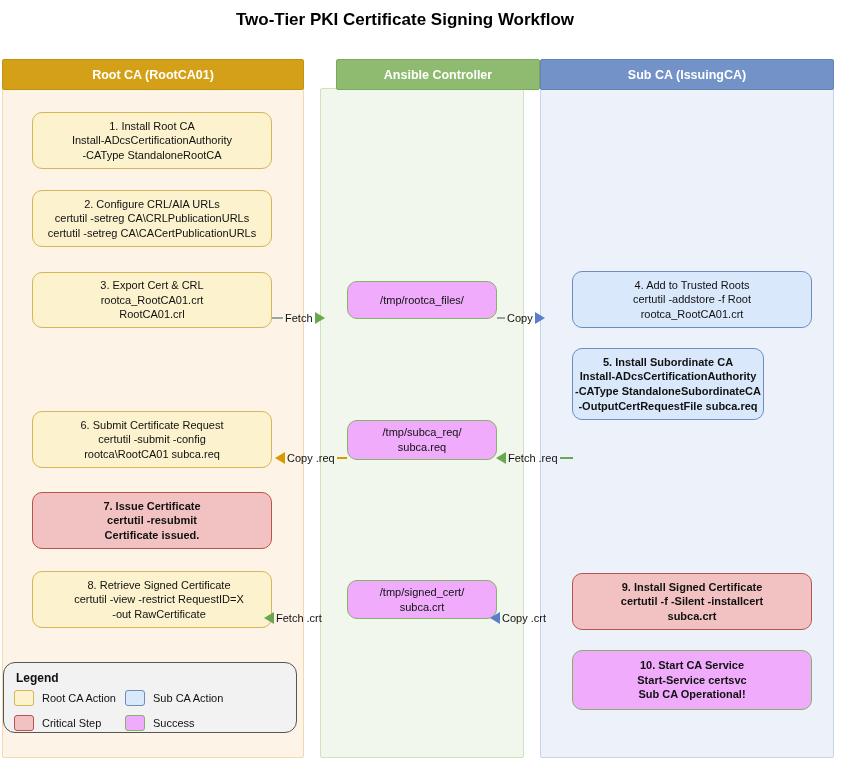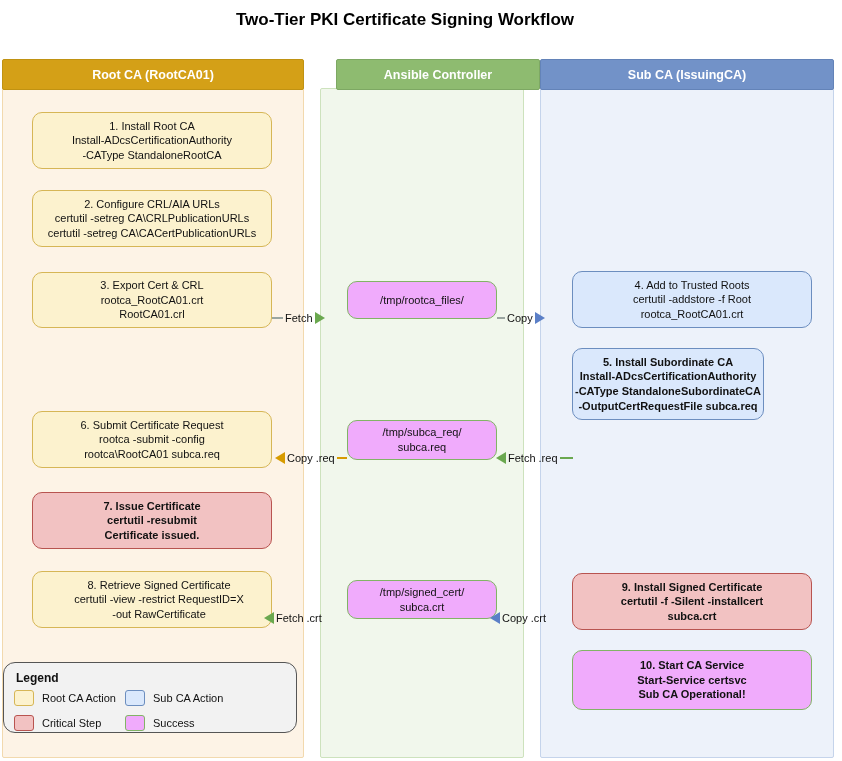--- a/index.html
+++ b/index.html
@@ -95,21 +95,21 @@
     <div>certutil -setreg CA\CRLPublicationURLs</div>
     <div>certutil -setreg CA\CACertPublicationURLs</div>
   </div>
   <div class="box yellow" id="b3">
     <div>3. Export Cert &amp; CRL</div>
     <div>rootca_RootCA01.crt</div>
     <div>RootCA01.crl</div>
   </div>
   <div class="box yellow" id="b6">
     <div>6. Submit Certificate Request</div>
-    <div>rootca -submit -config</div>
+    <div>certutil -submit -config</div>
     <div>rootca\RootCA01 subca.req</div>
   </div>
   <div class="box red bold" id="b7">
     <div>7. Issue Certificate</div>
     <div>certutil -resubmit</div>
     <div>Certificate issued.</div>
   </div>
   <div class="box yellow" id="b8">
     <div>8. Retrieve Signed Certificate</div>
     <div>certutil -view -restrict RequestID=X</div>

